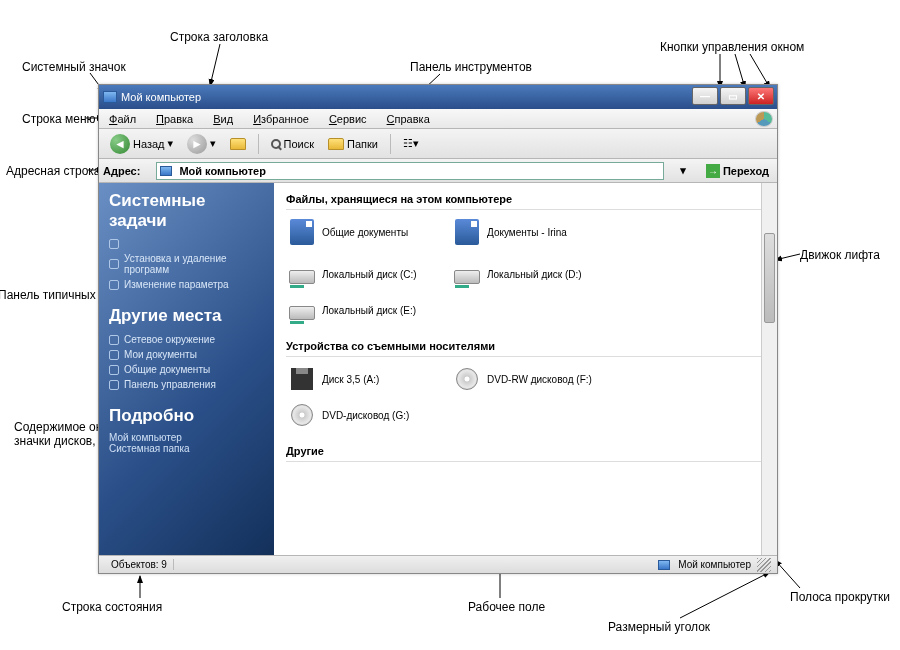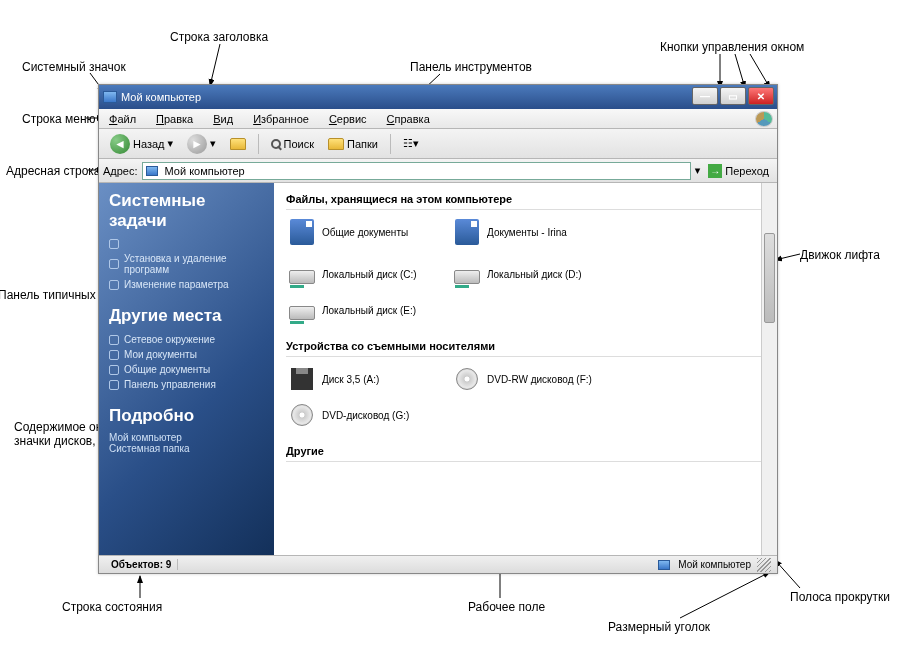--- a/index.html
+++ b/index.html
@@ -27,21 +27,21 @@
   .toolbar { height: 30px; background: linear-gradient(#f4f4f4,#e2e2e2); border-bottom: 1px solid #b6b6b6; display: flex; align-items: center; padding: 0 6px; gap: 4px; font-size: 11px; }
   .tb-btn { display: flex; align-items: center; gap: 3px; padding: 3px 5px; cursor: pointer; }
   .nav-circle { width: 20px; height: 20px; border-radius: 50%; background: radial-gradient(circle at 30% 30%, #8c8,#383); display: flex; align-items: center; justify-content: center; color: #fff; font-size: 12px; }
   .nav-circle.disabled { background: radial-gradient(circle at 30% 30%, #ddd,#999); }
   .tb-sep { width: 1px; height: 20px; background: #bbb; margin: 0 3px; }
   .magnifier { border: 2px solid #555; border-radius: 50%; width: 10px; height: 10px; position: relative; }
   .magnifier::after { content: ''; position: absolute; width: 5px; height: 2px; background: #555; transform: rotate(45deg); bottom: -2px; right: -3px; }
   .folder-yellow { width: 16px; height: 12px; background: linear-gradient(#ffe17a,#e8b838); border: 1px solid #b8902a; border-radius: 2px 2px 0 0; }
   
   
-  .addressbar { height: 24px; background: linear-gradient(#f4f4f4,#e2e2e2); border-bottom: 1px solid #b6b6b6; display: flex; align-items: center; padding: 0 4px; gap: 4px; font-size: 11px; }
+  .addressbar { height: 24px; background: linear-gradient(#f4f4f4,#e2e2e2); border-bottom: 1px solid #b6b6b6; display: flex; align-items: center; padding: 0 4px; gap: 16px; font-size: 11px; font-weight: bold; }
   .addr-input { flex: 1; height: 18px; border: 1px solid #7a9; background: #fff; display: flex; align-items: center; padding: 0 3px; gap: 3px; }
   .go-btn { display: flex; align-items: center; gap: 3px; padding: 2px 4px; cursor: pointer; }
   .go-arrow { width: 14px; height: 14px; background: #4a4; display: flex; align-items: center; justify-content: center; color: #fff; font-size: 10px; }
   
   
   .window-body { display: flex; height: calc(100% - 24px - 20px - 30px - 24px - 18px); }
   
   
   .sidebar { width: 175px; background: linear-gradient(135deg,#6a8fc4,#2a4f88 60%,#13305a); color: #fff; padding: 8px 10px; font-size: 11px; overflow: hidden; }
   .side-group { margin-bottom: 14px; }
@@ -63,21 +63,21 @@
   .drive-icon::after { content: ''; position: absolute; left: 0; bottom: -5px; width: 60%; height: 3px; background: #3a8; }
   .floppy-icon { width: 22px; height: 22px; background: #333; position: relative; }
   .floppy-icon::before { content: ''; position: absolute; top: 0; left: 5px; width: 12px; height: 6px; background: #888; }
   .cd-icon { width: 22px; height: 22px; border-radius: 50%; background: radial-gradient(circle,#fff 15%,#ccc 20%,#e8e8e8 60%,#aaa); border: 1px solid #888; }
   
   .scrollbar-v { position: absolute; right: 0; top: 0; bottom: 0; width: 16px; background: #f0f0f0; border-left: 1px solid #ccc; }
   .scroll-thumb { position: absolute; left: 2px; right: 2px; top: 50px; height: 90px; background: linear-gradient(#ddd,#bbb); border: 1px solid #999; border-radius: 2px; }
   
   
   .statusbar { height: 18px; background: linear-gradient(#f0f0f0,#dcdcdc); border-top: 1px solid #b6b6b6; display: flex; align-items: center; font-size: 10px; padding: 0 6px; }
-  .status-cell { padding: 0 6px; border-right: 1px solid #bbb; font-weight: bold; }
+  .status-cell { padding: 0 6px; border-right: 1px solid #bbb; }
   .status-spacer { flex: 1; }
   .status-right { display: flex; align-items: center; gap: 4px; padding: 0 6px; }
   .resize-grip { width: 14px; height: 14px; background: repeating-linear-gradient(135deg,#999 0 1px,transparent 1px 3px); margin-left: auto; }
   
   svg.arrow { position: absolute; overflow: visible; pointer-events: none; }
 </style>
 </head>
 <body>
 
 <div class="label" style="left:22px; top:60px;">Системный значок</div>

